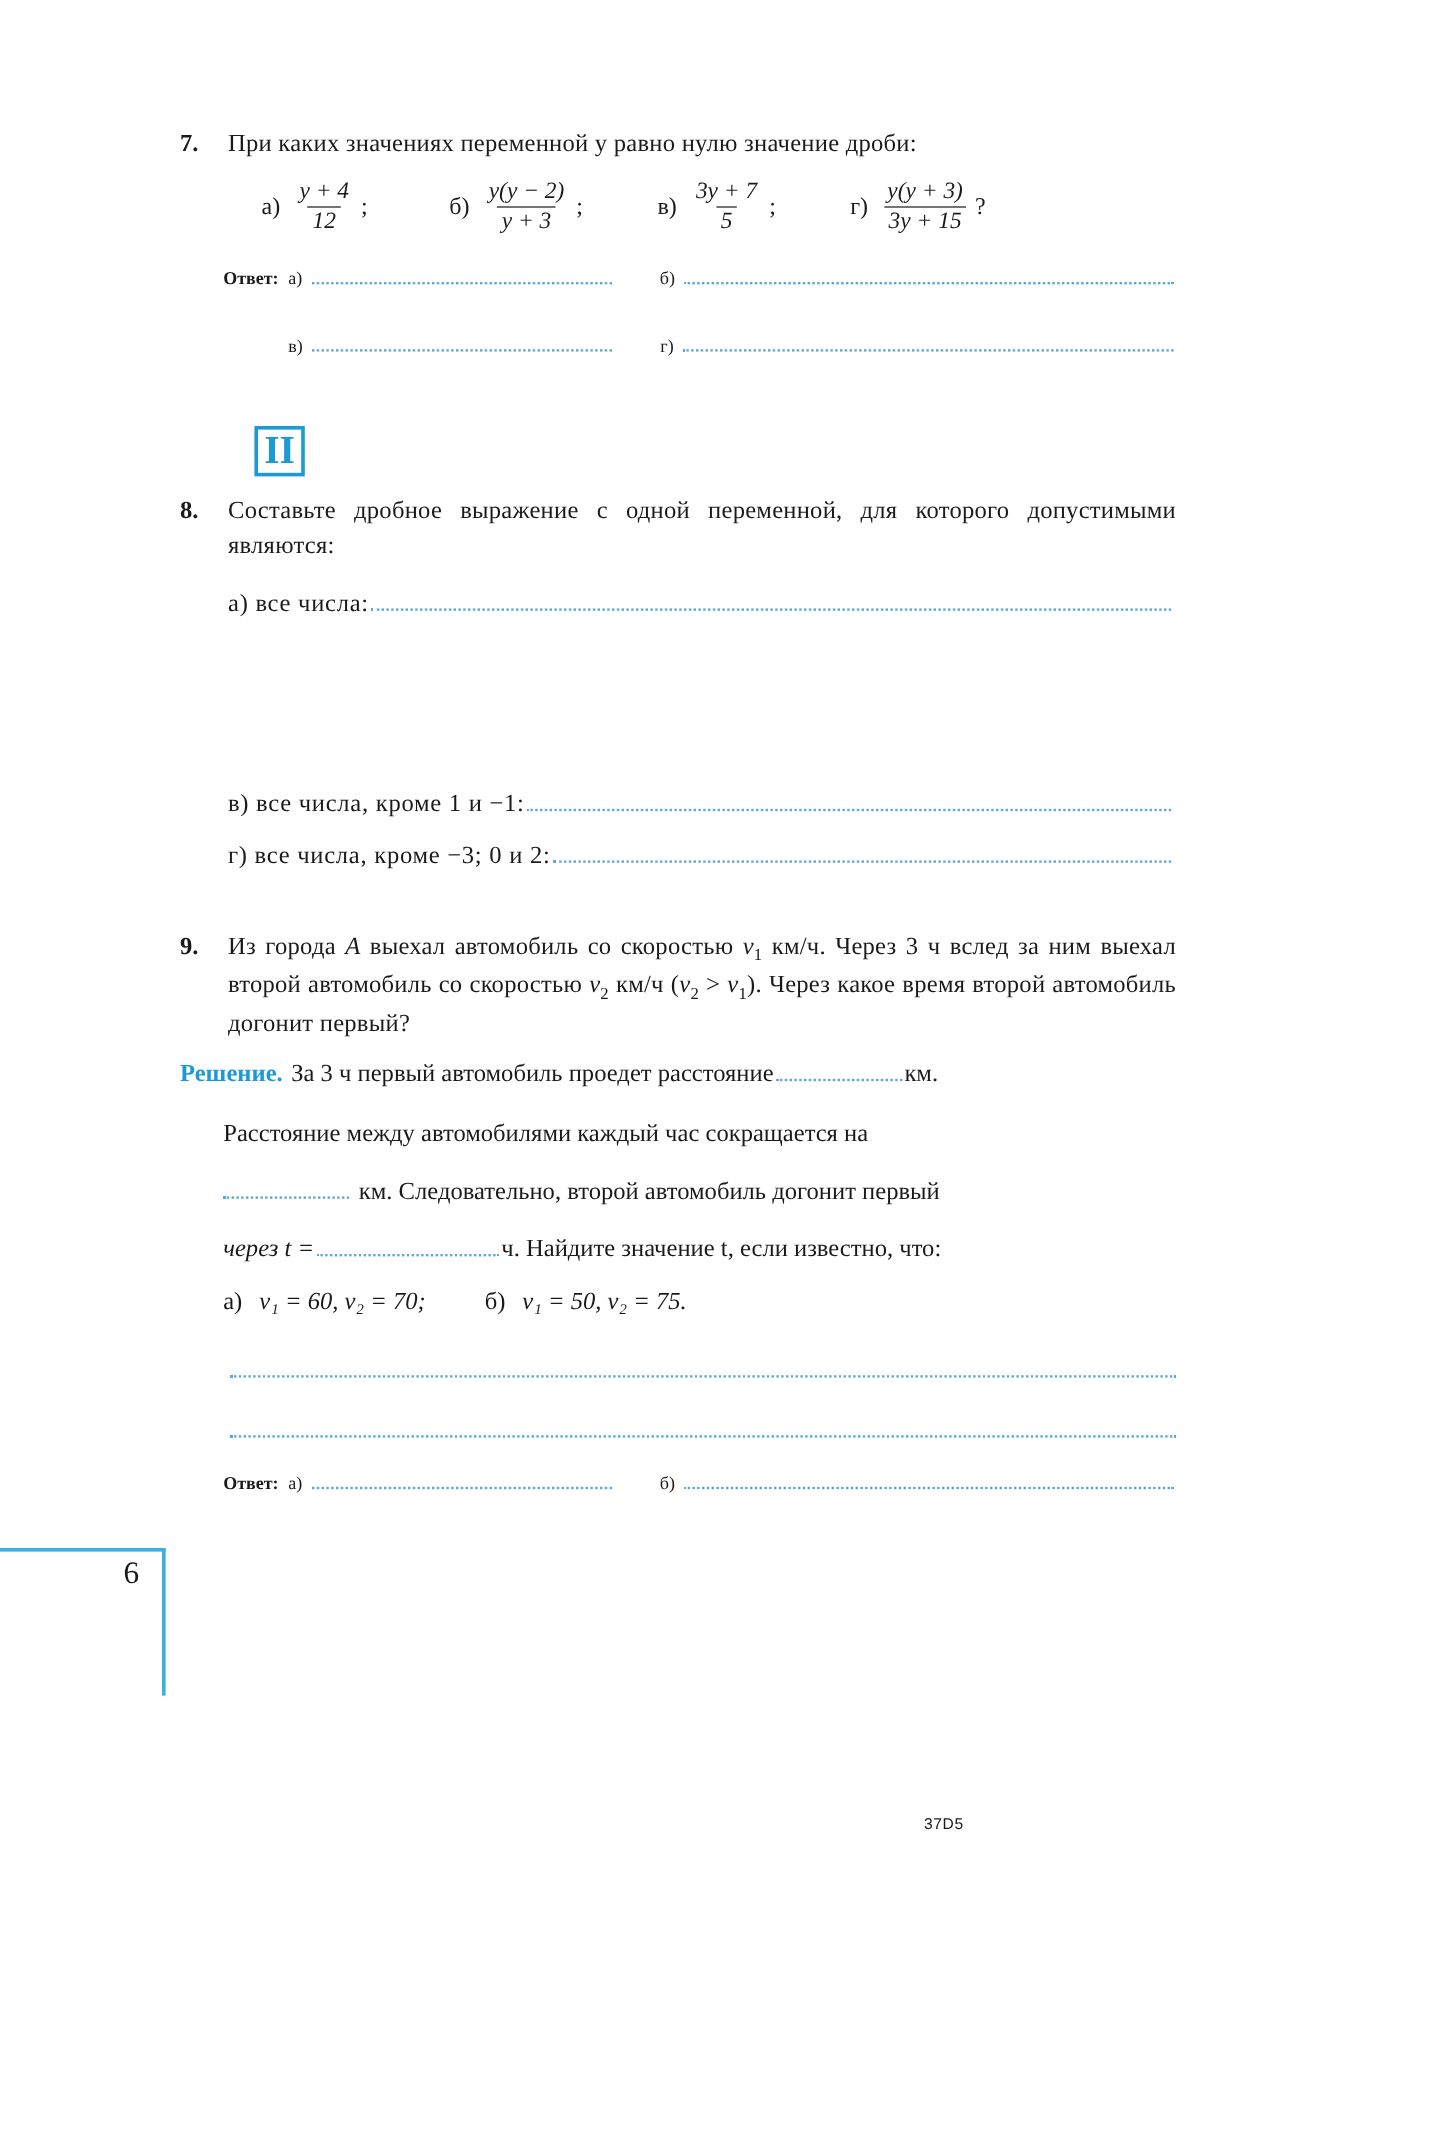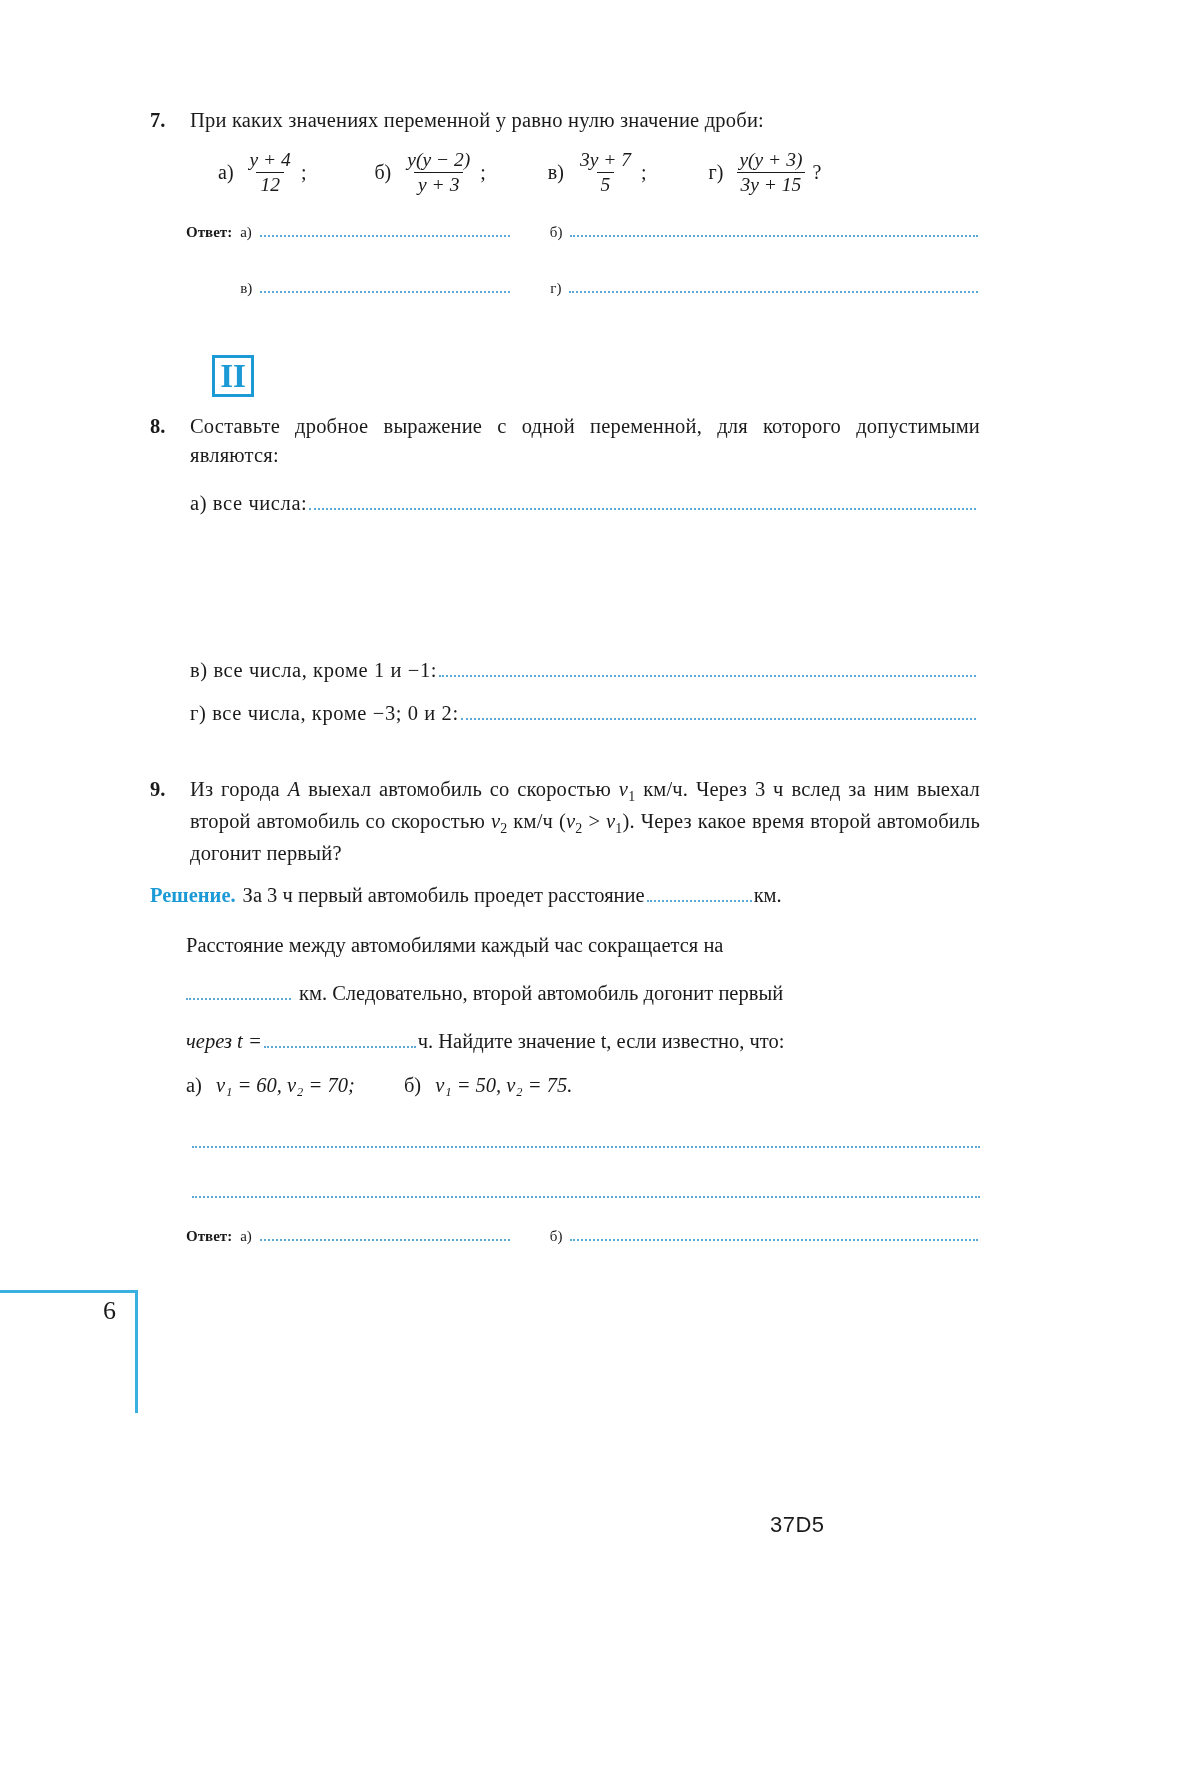--- a/index.html
+++ b/index.html
@@ -124,21 +124,21 @@
     position: absolute;
     background: #3ab0e0;
   }
   .page-number {
     position: absolute;
     font-size: 26px;
     color: #1a1a1a;
   }
   .page-code {
     position: absolute;
-    font-size: 22px;
+    font-size: 13px;
     letter-spacing: 0.5px;
     font-family: "Liberation Sans", sans-serif;
   }
 </style>
 </head>
 <body>
 
 <div class="page">
 
   <div class="ex" style="left:150px; top:106px; width:830px;">

